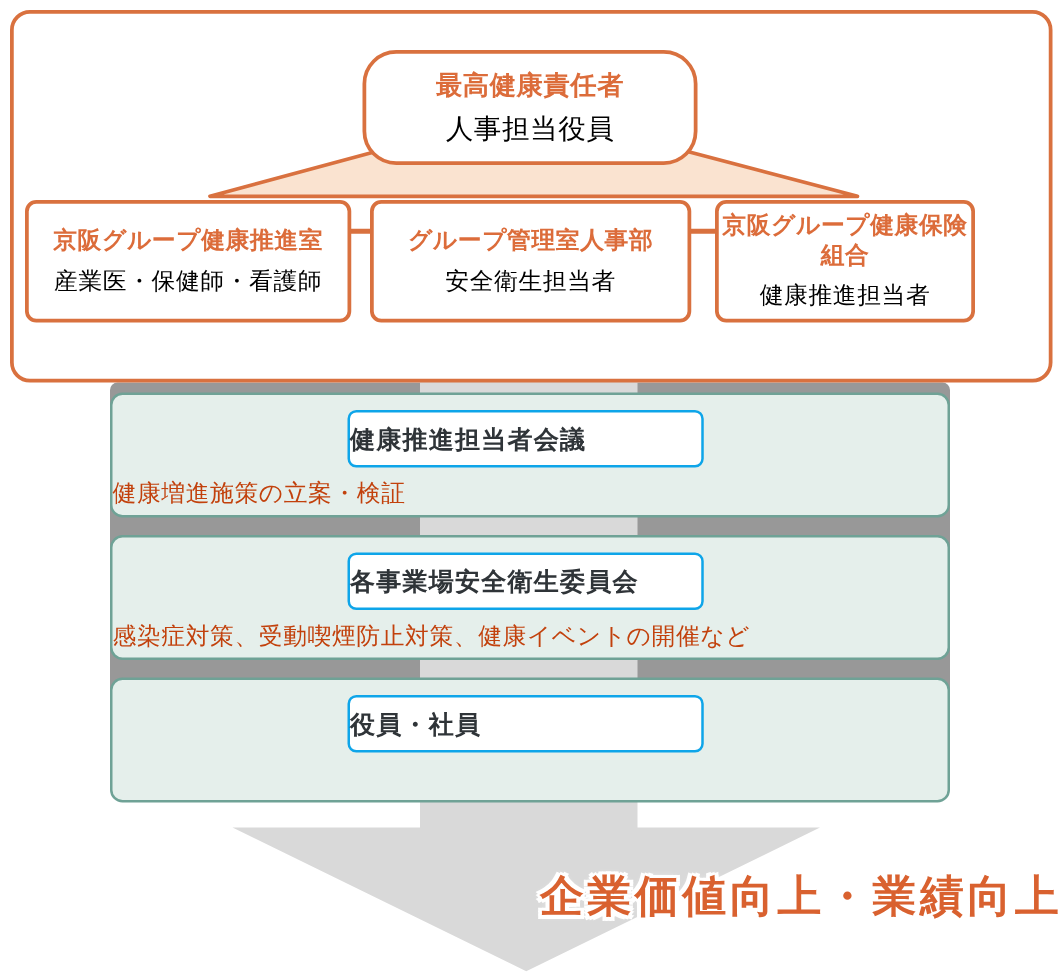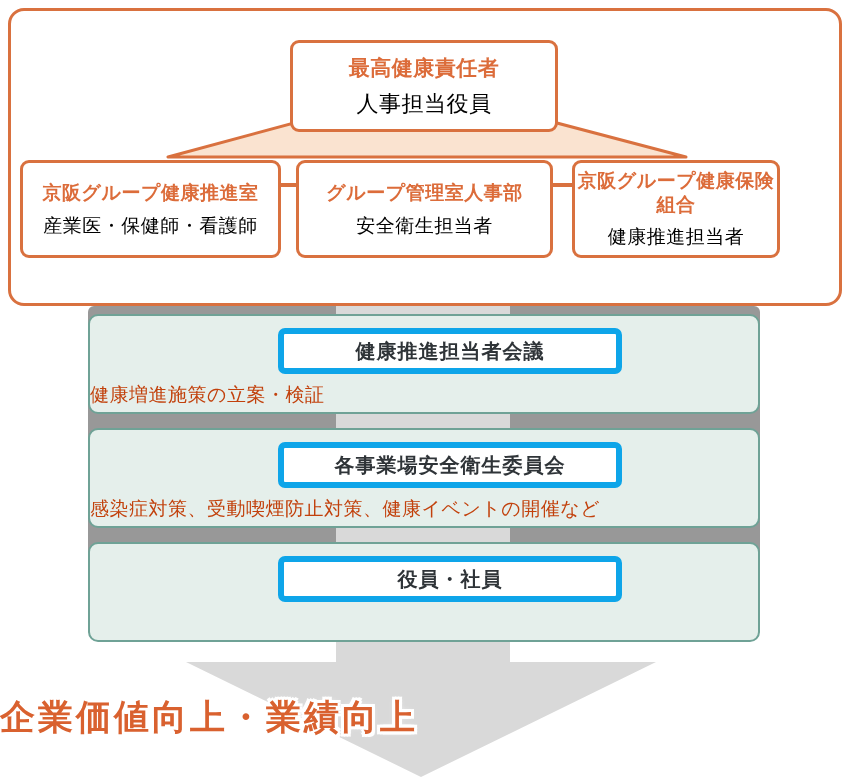--- a/index.html
+++ b/index.html
@@ -51,21 +51,21 @@
     letter-spacing: 0.5px;
   }
   .org-box .org-sub {
     color: #000000;
     font-weight: 500;
     font-size: 20px;
     line-height: 1.25;
     margin-top: 9px;
     letter-spacing: 0.5px;
   }
-  .top-box { left: 290px; top: 40px; width: 268px; height: 92px; }
+  .top-box { left: 290px; top: 40px; width: 268px; height: 92px; border-radius: 27px; }
   .top-box .org-title { font-size: 21px; }
   .top-box .org-sub   { font-size: 22px; }
 
   .dept-1 { left: 20px;  top: 160px; width: 261px; height: 98px; }
   .dept-2 { left: 296px; top: 160px; width: 257px; height: 98px; }
   .dept-3 { left: 572px; top: 160px; width: 208px; height: 98px; }
   .dept-1 .org-sub, .dept-2 .org-sub, .dept-3 .org-sub { font-size: 19px; }
 
   .connector {
     top: 183px; height: 4px;
@@ -80,57 +80,58 @@
     background: #e5efeb;
     border: 2px solid #6fa296;
     border-radius: 10px;
   }
   .level-1 { top: 314px; }
   .level-2 { top: 428px; }
   .level-3 { top: 542px; }
 
   .level-title-box {
     position: absolute;
-    left: 188px; top: 12px; width: 344px; height: 46px;
+    left: 188px; top: 12px; width: 285px; height: 46px;
     background: #ffffff;
-    border: 6px solid #0ea5e9;
+    border: 2px solid #0ea5e9;
     border-radius: 7px;
     box-sizing: border-box;
     display: flex;
     align-items: center;
-    justify-content: center;
+    justify-content: flex-start;
   }
   .level-title {
     color: #2f3438;
     font-weight: 800;
     font-size: 20px;
     letter-spacing: 1px;
   }
   .level-desc {
     position: absolute;
     left: 0; top: 66px; width: 100%;
     text-align: left;
     color: #c2410c;
     font-weight: 500;
     font-size: 19px;
     letter-spacing: 0.5px;
   }
 
   
   .outcome {
     left: 0; top: 694px; width: 850px;
-    text-align: left;
+    text-align: right;
     color: #d9612f;
     font-weight: 800;
     font-size: 35px;
     letter-spacing: 3px;
     text-shadow:
       -3px -3px 0 #fff, 3px -3px 0 #fff, -3px 3px 0 #fff, 3px 3px 0 #fff,
       -3px 0 0 #fff, 3px 0 0 #fff, 0 -3px 0 #fff, 0 3px 0 #fff,
       0 0 6px #fff;
+    padding-left: 40px;
   }
 </style>
 </head>
 <body>
 
 <div class="page">
 
   <div class="abs backing"></div>
 
   <svg class="abs arrow-svg" width="850" height="780" viewBox="0 0 850 780">

